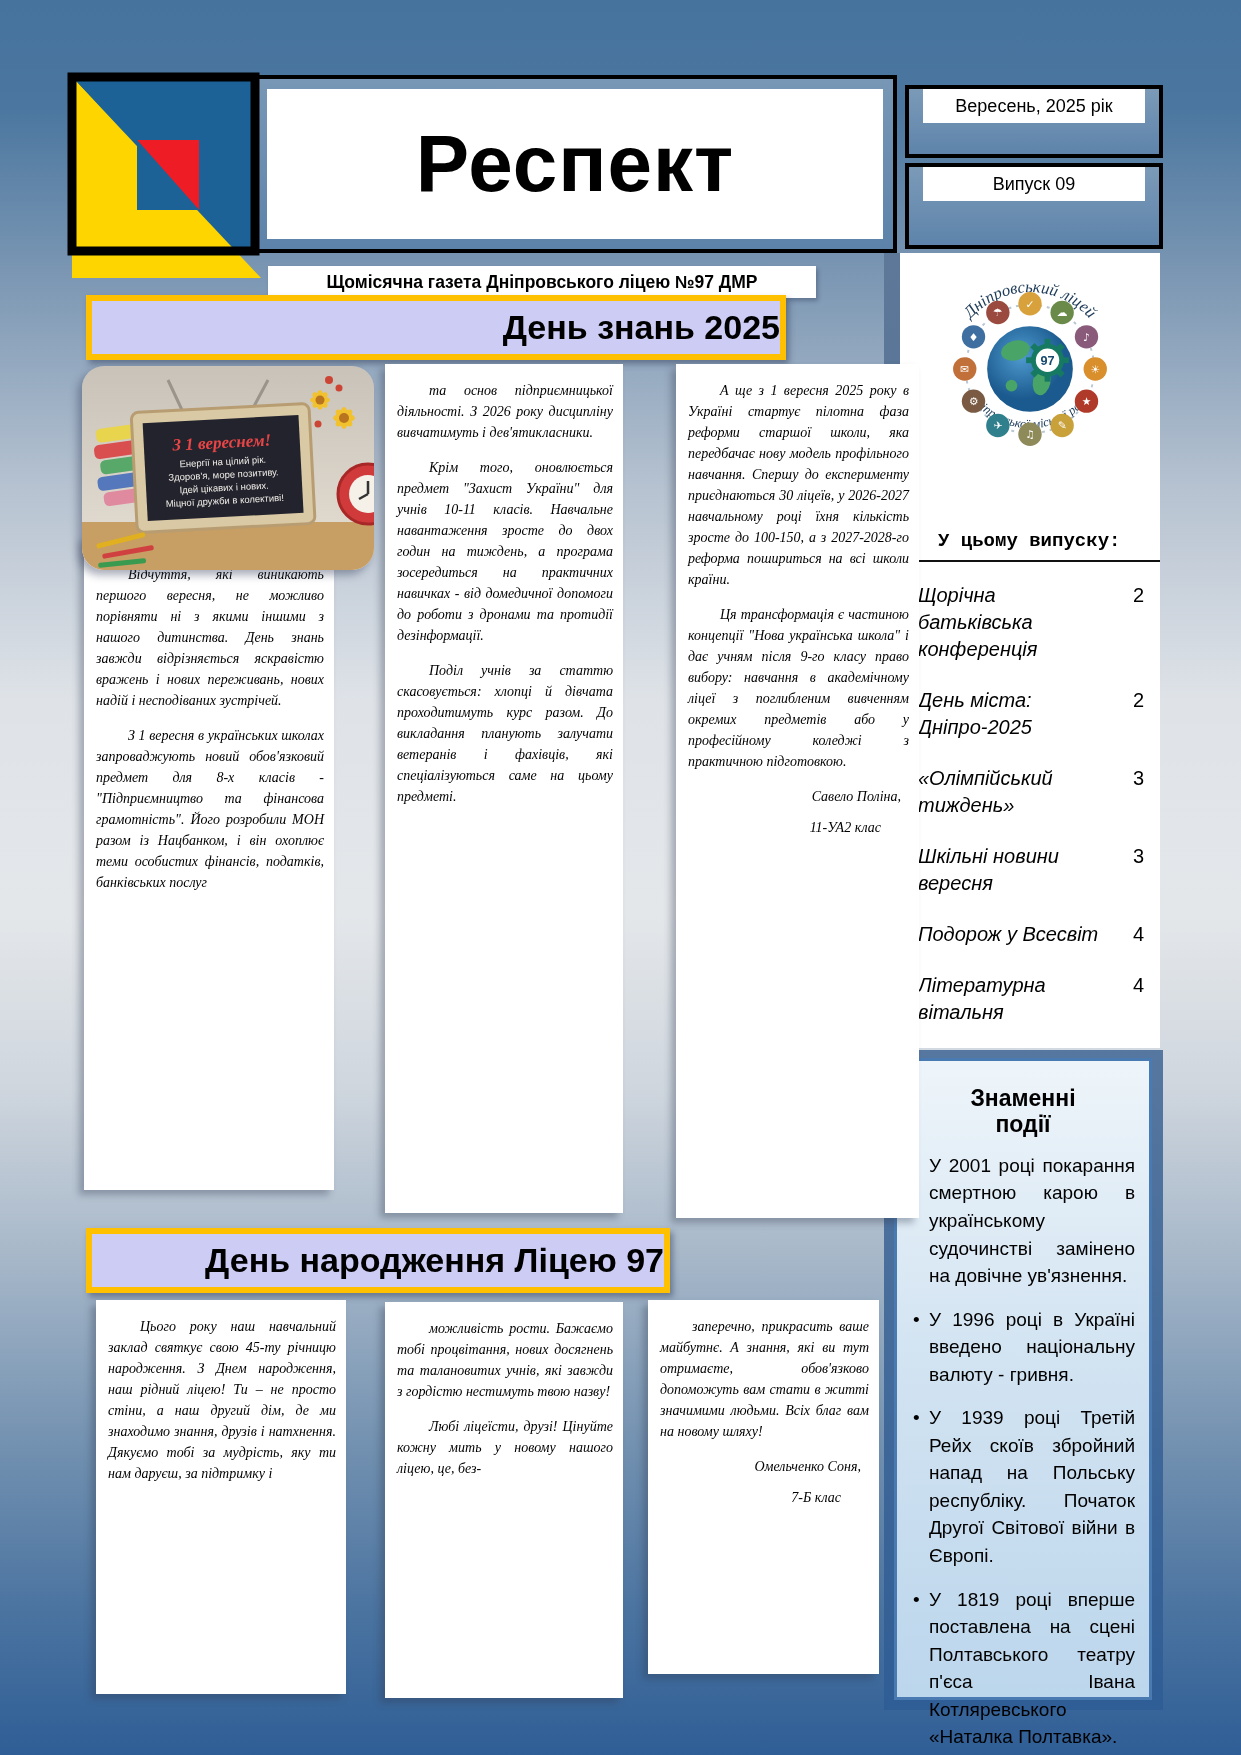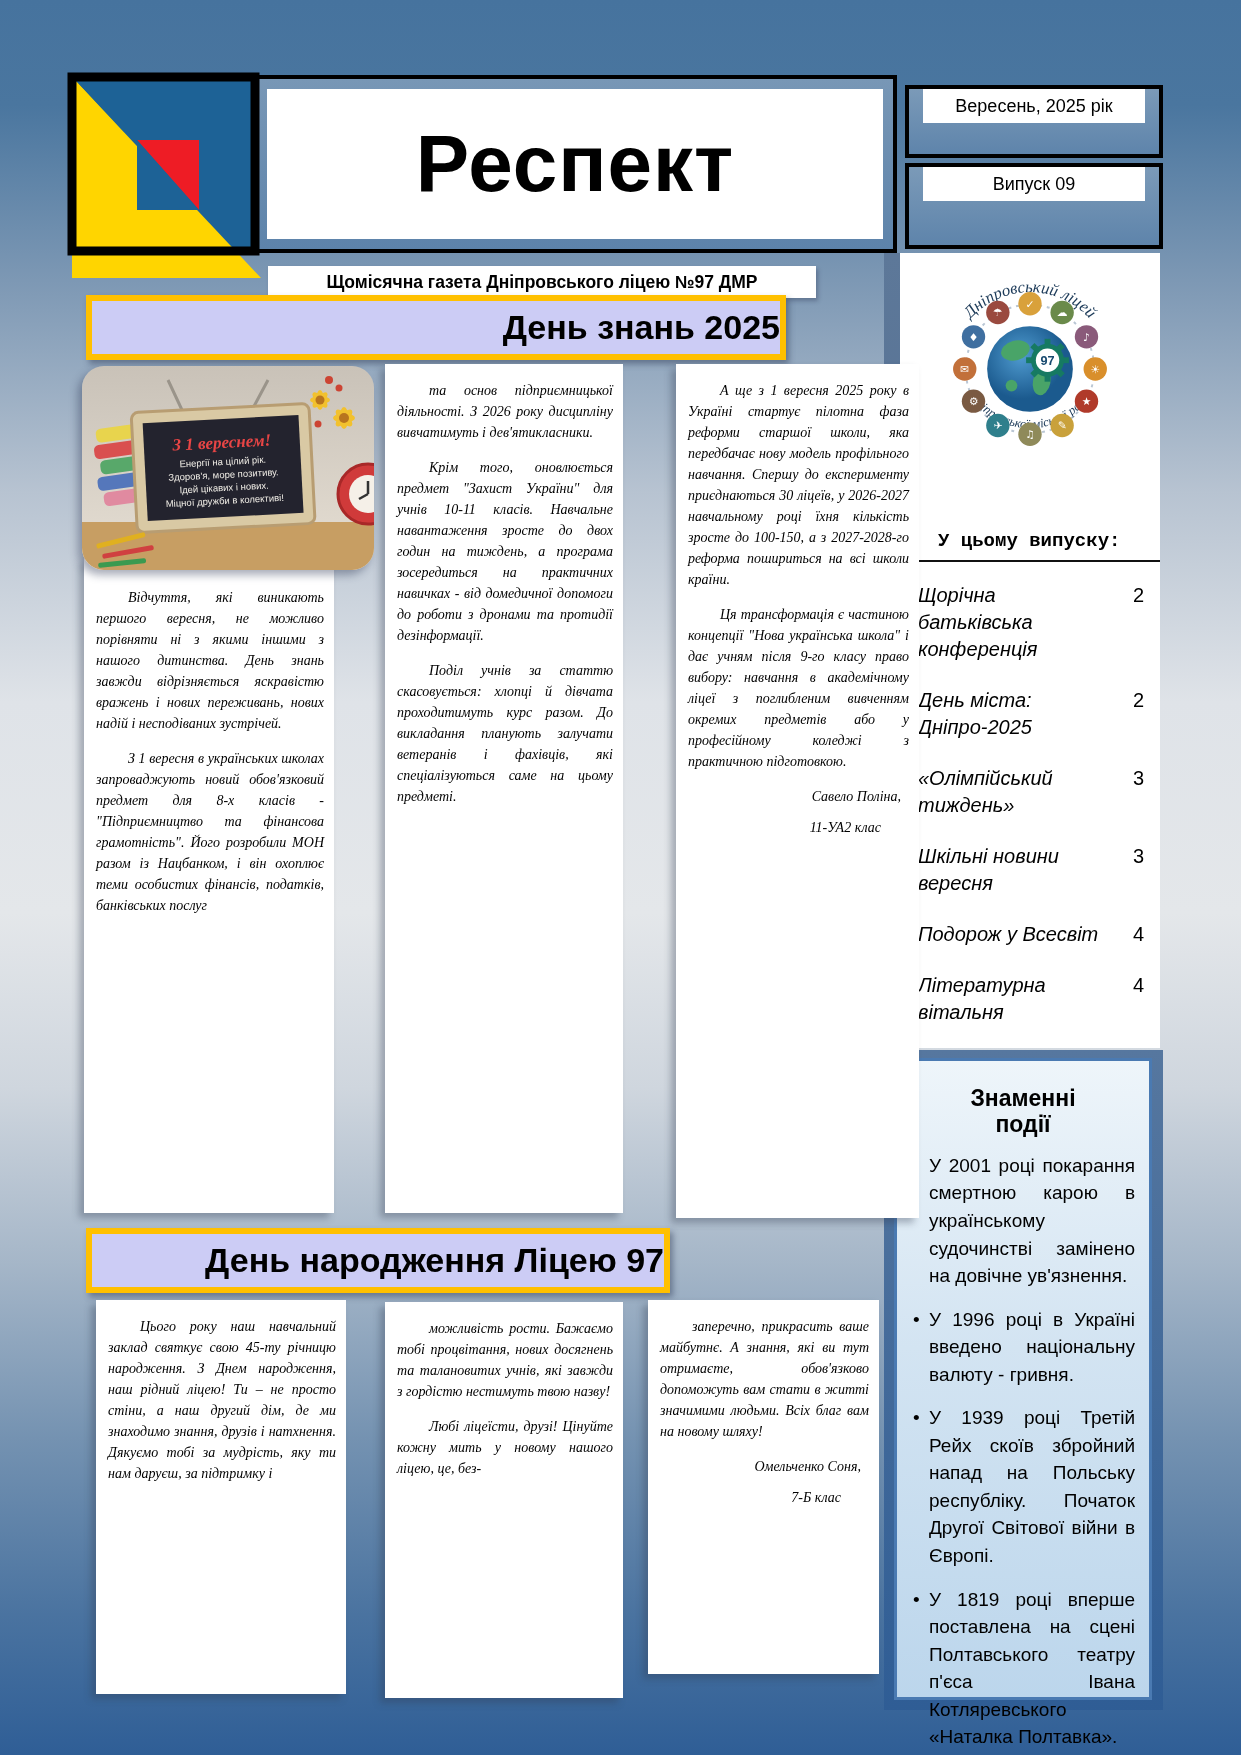--- a/index.html
+++ b/index.html
@@ -41,21 +41,21 @@
 
   
   .photo { left:82px; top:366px; width:292px; height:204px; border-radius:22px; overflow:hidden;
     z-index:2; box-shadow:-4px 5px 8px rgba(40,50,80,.4); }
 
   
   .txtcol { background:#fff; overflow:hidden; padding:16px 10px 8px 12px;
     font-size:14px; line-height:1.5; text-align:justify;
     box-shadow:-5px 5px 7px rgba(50,60,80,.35);font-style:italic; }
   .txtcol p { text-indent:32px; margin:0 0 14px 0; }
-  .a1c1 { left:84px;  top:559px;  width:250px; height:654px; padding-top:28px; }
+  .a1c1 { left:84px;  top:536px;  width:250px; height:654px; padding-top:28px; }
   .a1c2 { left:385px; top:364px;  width:238px; height:849px; }
   .a1c3 { left:632px; top:364px;  width:243px; height:854px;margin-left:44px; }
   .a2c1 { left:96px;  top:1300px; width:250px; height:394px; }
   .a2c2 { left:385px; top:1302px; width:238px; height:396px; }
   .a2c3 { left:648px; top:1300px; width:231px; height:374px; }
   .byline  { text-align:right; padding-right:8px;  margin-top:12px; }
   .byline2 { text-align:right; padding-right:28px; margin-top:10px; }
 
   
   .side-shadow { left:884px; top:253px; width:16px; height:1457px;

